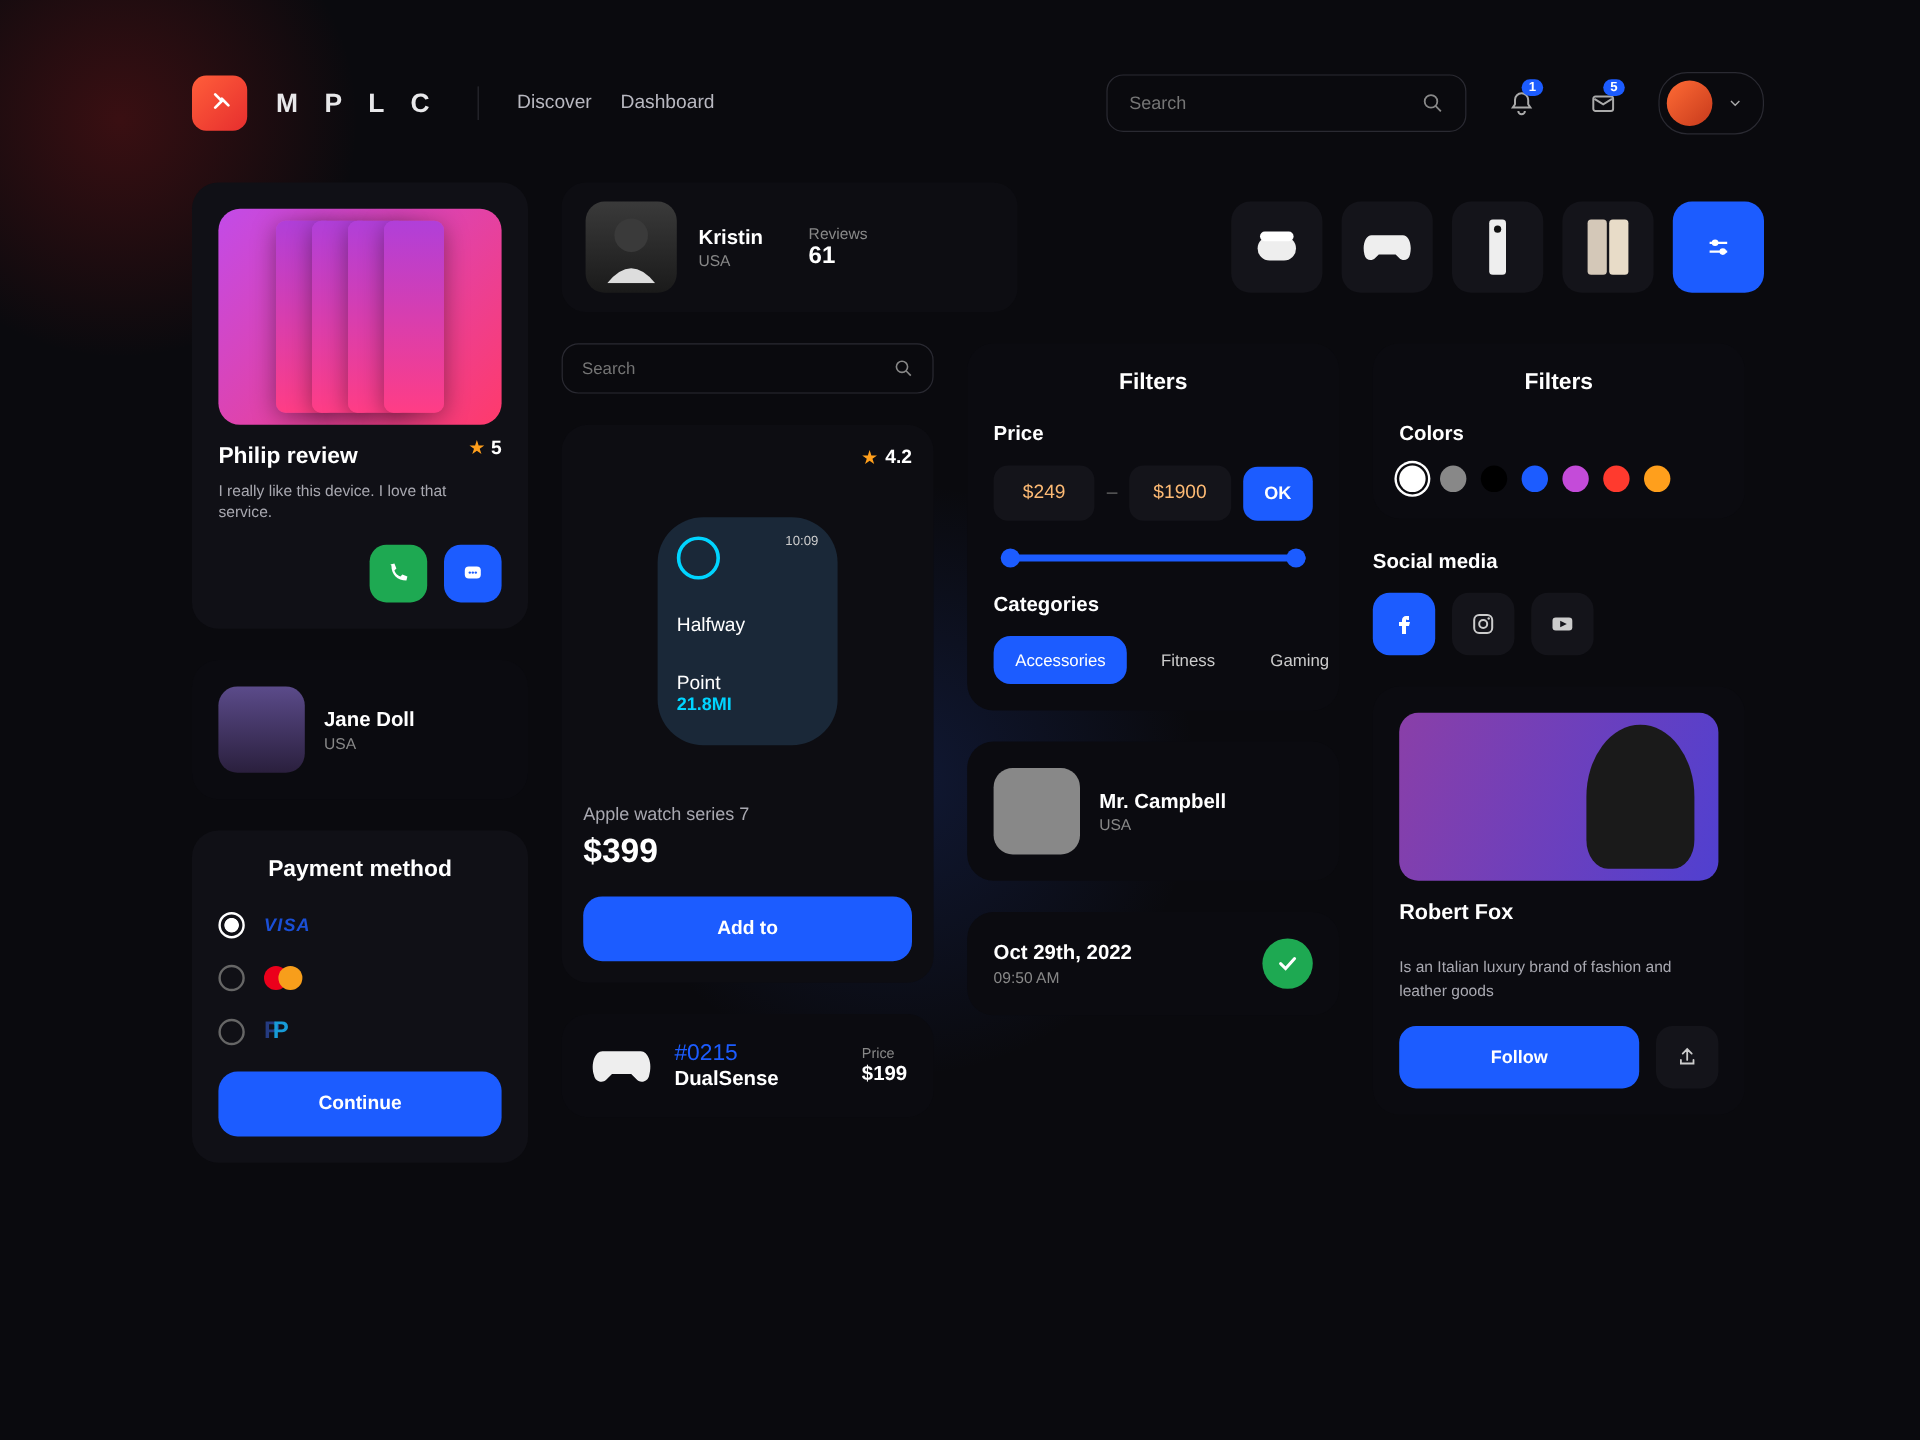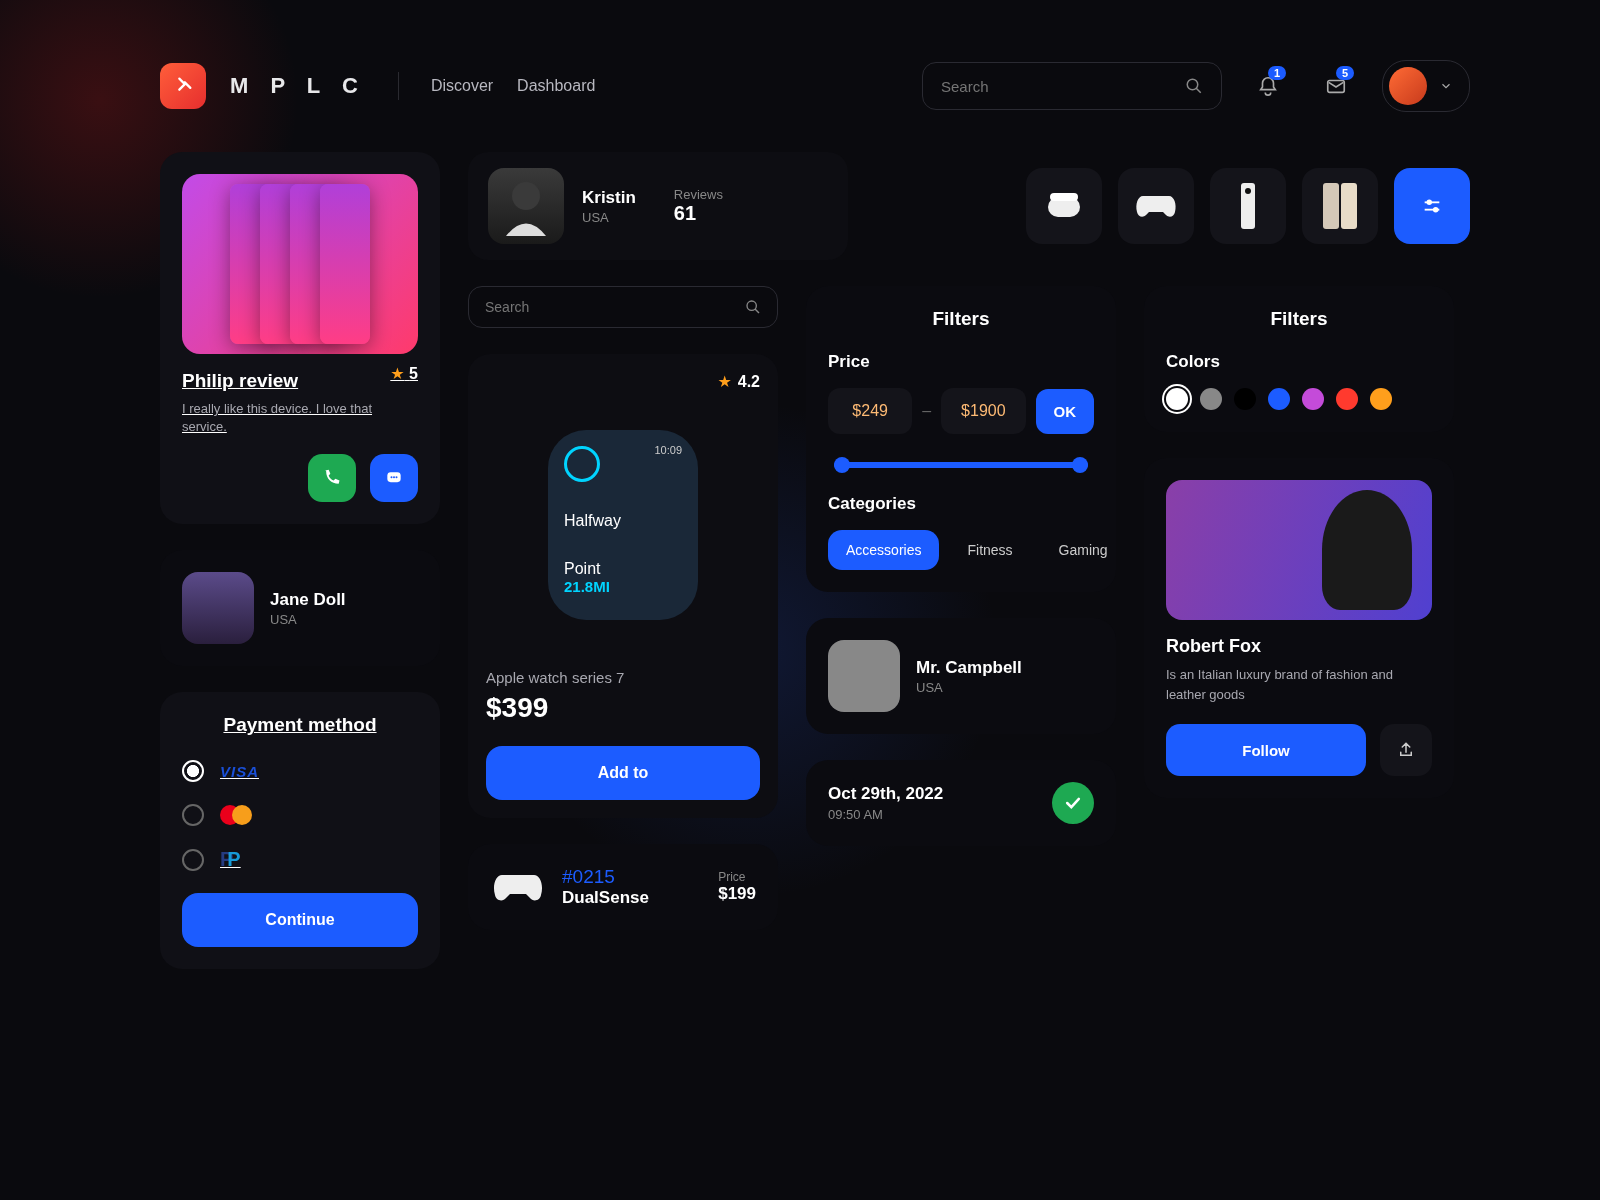--- a/index.html
+++ b/index.html
@@ -35,21 +35,21 @@
 .vdiv { width:1px; height:28px; background:#2a2a30; margin:0 8px; }
 .navlink { color:#b8b8c0; font-size:16px; cursor:pointer; }
 .spacer { flex:1; }
 .searchbar { display:flex; align-items:center; background:transparent; border:1px solid #2a2a32; border-radius:14px; padding:14px 18px; width:300px; gap:10px; }
 .searchbar input { background:transparent; border:none; outline:none; color:#888; font-size:15px; flex:1; }
 .iconbtn { width:44px; height:44px; display:flex; align-items:center; justify-content:center; position:relative; cursor:pointer; }
 .badge { position:absolute; top:2px; right:4px; background:#1c5cff; color:#fff; border-radius:10px; font-size:11px; padding:1px 6px; font-weight:600; }
 .avatar-pill { display:flex; align-items:center; gap:12px; border:1px solid #2a2a32; border-radius:24px; padding:6px 16px 6px 6px; }
 .avatar-sm { width:38px; height:38px; border-radius:50%; background:linear-gradient(135deg,#ff6b35,#c73a1c); }
 .col { display:flex; flex-direction:column; gap:26px; }
-.card { background:#101016; border-radius:22px; padding:22px;text-decoration:underline; }
+.card { background:#101016; border-radius:22px; padding:22px; }
 .card-dk { background:#0b0b10; border-radius:22px; padding:22px; }
 
 
 .prod-img { width:100%; height:180px; border-radius:18px; background:linear-gradient(135deg,#c24be8,#ff3a6b); display:flex; align-items:center; justify-content:center; overflow:hidden; }
 .ipad-stack { display:flex; gap:-20px; }
 .ipad { width:50px; height:160px; border-radius:8px; background:linear-gradient(180deg,#b03fd9,#ff3d85); margin-left:-20px; box-shadow:0 4px 20px rgba(0,0,0,0.4); }
 .ipad:first-child{margin-left:0;}
 .review-title { font-size:19px; font-weight:700; margin-top:16px; }
 .rating-row { display:flex; justify-content:space-between; align-items:center; }
 .star { color:#ff9f1c; font-size:16px; }
@@ -123,21 +123,21 @@
 
 .colors-row { display:flex; gap:12px; align-items:center; }
 .swatch { width:22px; height:22px; border-radius:50%; cursor:pointer; }
 .swatch.ring { box-shadow:0 0 0 2px #0a0a0e, 0 0 0 4px #fff; }
 .soc-row { display:flex; gap:14px; }
 .soc-btn { width:52px; height:52px; border-radius:14px; background:#14141a; display:flex; align-items:center; justify-content:center; cursor:pointer; }
 .soc-btn.fb { background:#1c5cff; }
 .fox-img { width:100%; height:140px; border-radius:16px; background:linear-gradient(110deg,#8a3fa8,#5040d0); display:flex; align-items:center; justify-content:flex-end; padding-right:20px; }
 .fox-silhouette { width:90px; height:120px; background:#1a1a1a; border-radius:50% 50% 20% 20%; }
 .fox-name { font-size:18px; font-weight:700; margin-top:16px; }
-.fox-desc { color:#a8a8b0; font-size:13px; margin-top:8px; line-height:1.5; }
+.fox-desc { color:#a8a8b0; font-size:13px; margin-top:25px; line-height:1.5; }
 .fox-actions { display:flex; gap:14px; margin-top:20px; }
 .btn-follow { flex:1; background:#1c5cff; border:none; border-radius:14px; padding:16px; color:#fff; font-size:15px; font-weight:600; cursor:pointer; }
 .share-btn { width:52px; height:52px; background:#14141a; border-radius:14px; display:flex; align-items:center; justify-content:center; cursor:pointer; }
 
 .toprow-wrap { display:flex; gap:26px; margin-bottom:26px; }
 .toprow-left { flex:0 0 380px; display:flex; align-items:center; gap:18px; background:#0d0d12; border-radius:20px; padding:16px 20px; }
 .toprow-right { flex:1; display:flex; gap:16px; align-items:center; justify-content:flex-end; }
 
 svg { display:block; }
 </style>
@@ -393,20 +393,43 @@
             <div class="colors-row">
               <div class="swatch ring" style="background:#fff"></div>
               <div class="swatch" style="background:#888"></div>
               <div class="swatch" style="background:#000"></div>
               <div class="swatch" style="background:#1c5cff"></div>
               <div class="swatch" style="background:#c44bd9"></div>
               <div class="swatch" style="background:#ff3a2e"></div>
               <div class="swatch" style="background:#ff9f1c"></div>
             </div>
           </div>
+          <div>
+            <div class="sect-lbl">Social media</div>
+            <div class="soc-row">
+              <div class="soc-btn fb">
+                  <svg width="20" height="20" viewBox="0 0 24 24">
+                    <path d="M14 8h3V4h-3c-2.2 0-4 1.8-4 4v2H7v4h3v8h4v-8h3l1-4h-4V8c0-.6.4-1 1-1z" fill="#fff"></path>
+                  </svg>
+                </div>
+              <div class="soc-btn">
+                  <svg width="20" height="20" viewBox="0 0 24 24">
+                    <rect x="3" y="3" width="18" height="18" rx="5" stroke="#ccc" stroke-width="2" fill="none"></rect>
+                    <circle cx="12" cy="12" r="4" stroke="#ccc" stroke-width="2" fill="none"></circle>
+                    <circle cx="17.5" cy="6.5" r="1.2" fill="#ccc"></circle>
+                  </svg>
+                </div>
+              <div class="soc-btn">
+                  <svg width="22" height="22" viewBox="0 0 24 24">
+                    <rect x="3" y="6" width="18" height="12" rx="3" fill="#ccc"></rect>
+                    <path d="M10 9l6 3-6 3z" fill="#14141a"></path>
+                  </svg>
+                </div>
+            </div>
+          </div>
           <div class="card-dk">
             <div class="fox-img">
                 <div class="fox-silhouette"></div>
               </div>
             <div class="fox-name">Robert Fox</div>
             <div class="fox-desc">Is an Italian luxury brand of fashion and leather goods</div>
             <div class="fox-actions">
               <button class="btn-follow">Follow</button>
               <div class="share-btn">
                   <svg width="18" height="18" viewBox="0 0 24 24">

